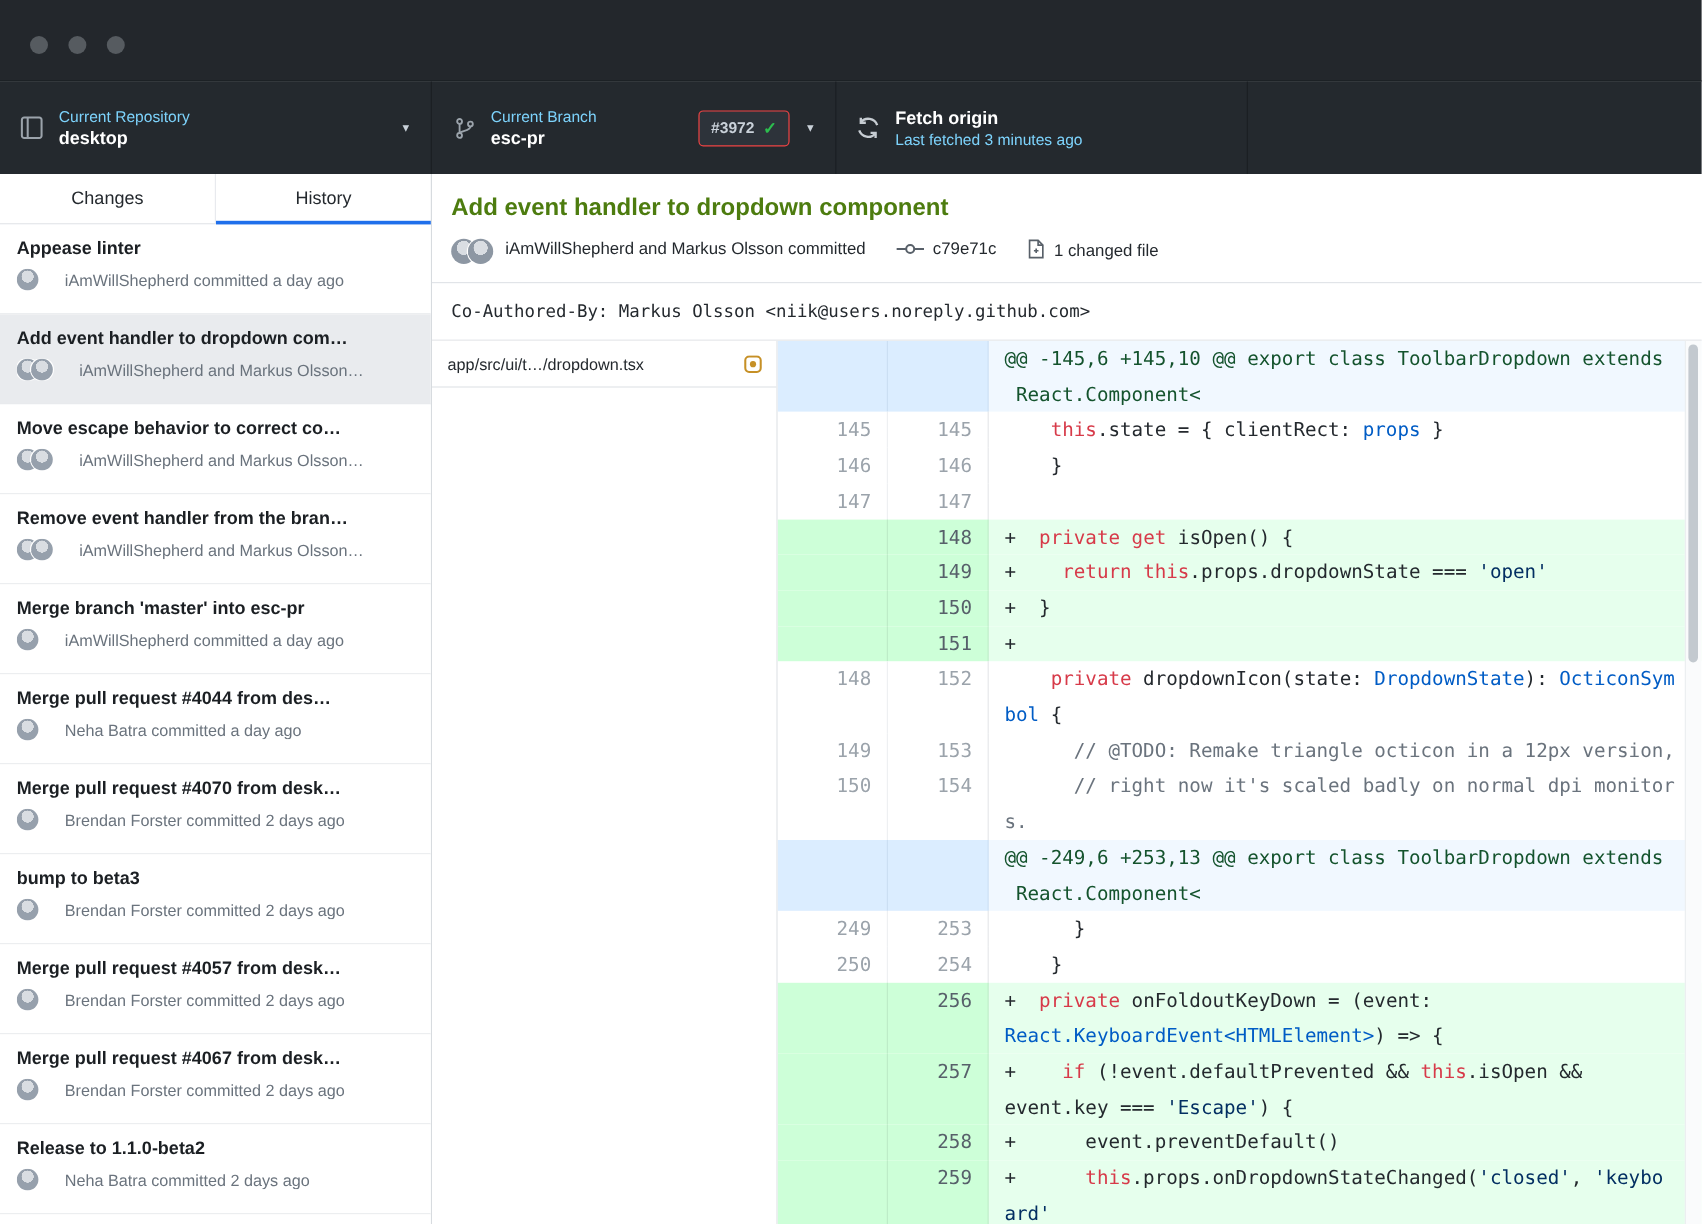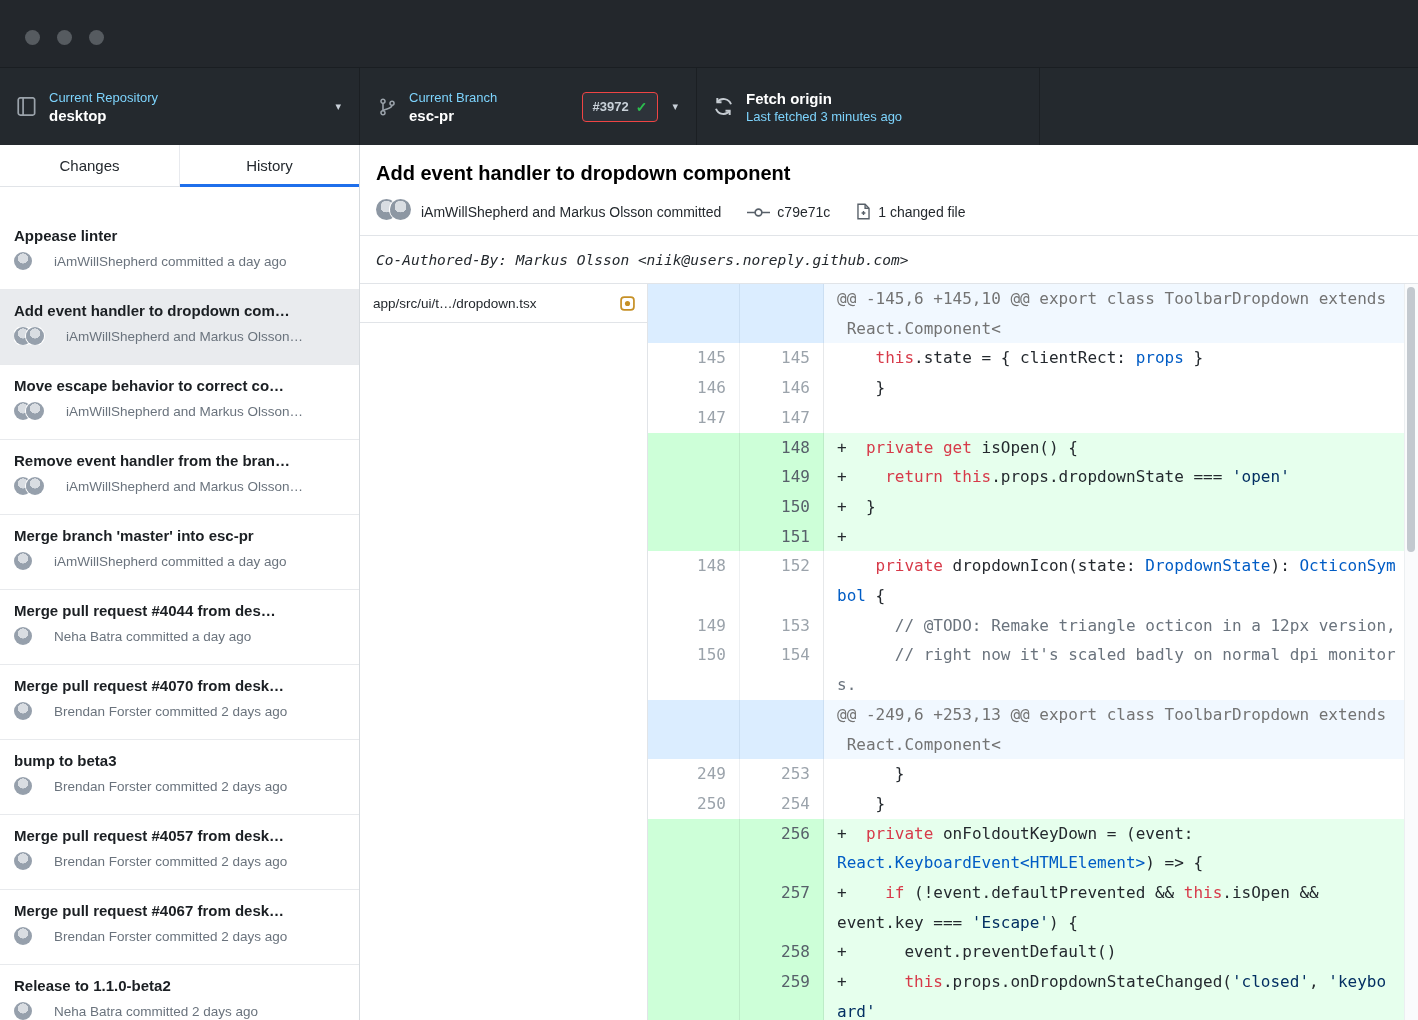--- a/index.html
+++ b/index.html
@@ -33,21 +33,21 @@
   .tb-value { font-size:15px; color:#ffffff; font-weight:700; line-height:19px; }
   .chev { color:#c9d1d9; font-size:11px; margin-left:auto; margin-right:18px; }
   .tb-branch .chev { margin-left:14px; }
   .badge { margin-left:auto; background:#2d333a; border:1px solid #ef4444;
     border-radius:4px; color:#c9d1d9; font-size:13px; font-weight:700;
     padding:6px 10px; display:flex; align-items:center; gap:7px; }
   .badge .check { color:var(--check_green, #2cbe4e); font-weight:700; font-size:14px; }
 
   
   .sidebar { position:absolute; top:145px; left:0; width:360px; bottom:0;
-    background:#fff; border-right:1px solid #d7dbdf; display:flex; flex-direction:column;gap:28px; }
+    background:#fff; border-right:1px solid #d7dbdf; display:flex; flex-direction:column; }
   .tabs { height:42px; flex:none; display:flex; border-bottom:1px solid #e1e4e8; }
   .tab { flex:1; display:flex; align-items:center; justify-content:center;
     font-size:15px; color:#24292e; position:relative; cursor:pointer; }
   .tab + .tab { border-left:1px solid #e8eaee; }
   .tab.active::after { content:""; position:absolute; left:0; right:0; bottom:-1px;
     height:3px; background:var(--accent_blue, #1f6feb); }
   .commit-list { flex:1; overflow:hidden; }
   .commit-row { height:75px; padding:11px 14px 0 14px; border-bottom:1px solid #e8eaed;
     background:#fff; cursor:pointer; }
   .commit-row.selected { background:#e9ebee; }
@@ -58,54 +58,54 @@
   .av { width:18px; height:18px; border-radius:50%; flex:none;
     background:radial-gradient(circle at 50% 36%, #d9dde2 0 34%, #96a0ac 35% 100%);
     box-shadow:0 0 0 1px #fff; }
   .av + .av { margin-left:-6px; }
   .c-meta .txt { margin-left:22px; overflow:hidden; }
 
   
   .main { position:absolute; left:360px; top:145px; right:0; bottom:0;
     background:#fff; display:flex; flex-direction:column; }
   .commit-summary { flex:none; padding:15px 16px 0 16px; border-bottom:1px solid #e1e4e8; }
-  .cs-title { font-size:20px; font-weight:700; color:#000000; line-height:26px; }
-  .cs-meta { display:flex; align-items:flex-end; margin-top:13px; padding-bottom:15px;
+  .cs-title { font-size:20px; font-weight:700; color:#4d7c0f; line-height:26px; }
+  .cs-meta { display:flex; align-items:flex-start; margin-top:13px; padding-bottom:15px;
     font-size:14px; color:#24292e; }
   .av20 { width:21px; height:21px; border-radius:50%; flex:none;
     background:radial-gradient(circle at 50% 36%, #d9dde2 0 34%, #8d97a3 35% 100%);
     box-shadow:0 0 0 1px #fff; }
   .av20 + .av20 { margin-left:-7px; }
   .byline { margin-left:10px; }
   .meta-group { display:flex; align-items:center; margin-left:26px; color:#24292e; }
   .meta-group svg { flex:none; }
   .meta-group .mg-label { margin-left:7px; }
   .commit-desc { flex:none; height:48px; display:flex; align-items:center;
     padding-left:16px; border-bottom:1px solid #e1e4e8;
-    font-family:"DejaVu Sans Mono", monospace; font-size:14.5px; color:#24292e;font-style:italic; }
+    font-family:"DejaVu Sans Mono", monospace; font-size:14.5px; color:#24292e; }
 
   .diff-wrap { flex:1; display:flex; overflow:hidden; position:relative; background:#fff; }
   .file-panel { width:288px; flex:none; border-right:1px solid #e1e4e8; background:#fff; }
   .file-row { height:39px; display:flex; align-items:center; padding:0 12px 0 13px;
     border-bottom:1px solid #e1e4e8; font-size:13.5px; color:#24292e; cursor:pointer; }
   .file-path { flex:1; white-space:nowrap; overflow:hidden; }
   .mod-icon { display:flex; align-items:center; margin-left:8px; }
 
   .diff { flex:1; overflow:hidden; font-family:"DejaVu Sans Mono", monospace;
     font-size:16px; line-height:29.7px; color:#24292e; }
   .diff-row { display:flex; }
   .g-old { width:92px; flex:none; text-align:right; padding-right:13px;
     color:#9ba3ab; border-right:1px solid #eef0f2; }
   .g-new { width:84px; flex:none; text-align:right; padding-right:13px;
     color:#9ba3ab; border-right:1px solid #e6e8ea; }
   .code { flex:1; padding-left:13px; white-space:pre-wrap; word-break:break-word;
     min-height:29.7px; }
   .row-hunk .g-old, .row-hunk .g-new { background:var(--hunk_gutter, #dbedff);
     border-right-color:#cbdff3; }
-  .row-hunk .code { background:var(--hunk_bg, #f1f8ff); color:#737373; }
+  .row-hunk .code { background:var(--hunk_bg, #f1f8ff); color:#14532d; }
   .row-added .g-old, .row-added .g-new { background:var(--added_gutter, #cdffd8);
     border-right-color:#bdecc8; color:#57606a; }
   .row-added .code { background:var(--added_bg, #e6ffed); }
   .seg-k { color:var(--keyword, #d73a49); }
   .seg-t { color:var(--type, #005cc5); }
   .seg-s { color:var(--string, #032f62); }
   .seg-c { color:var(--comment, #6a737d); }
 
   .scrollbar { position:absolute; right:0; top:0; bottom:0; width:14px;
     background:#fafbfc; border-left:1px solid #eceff1; }

